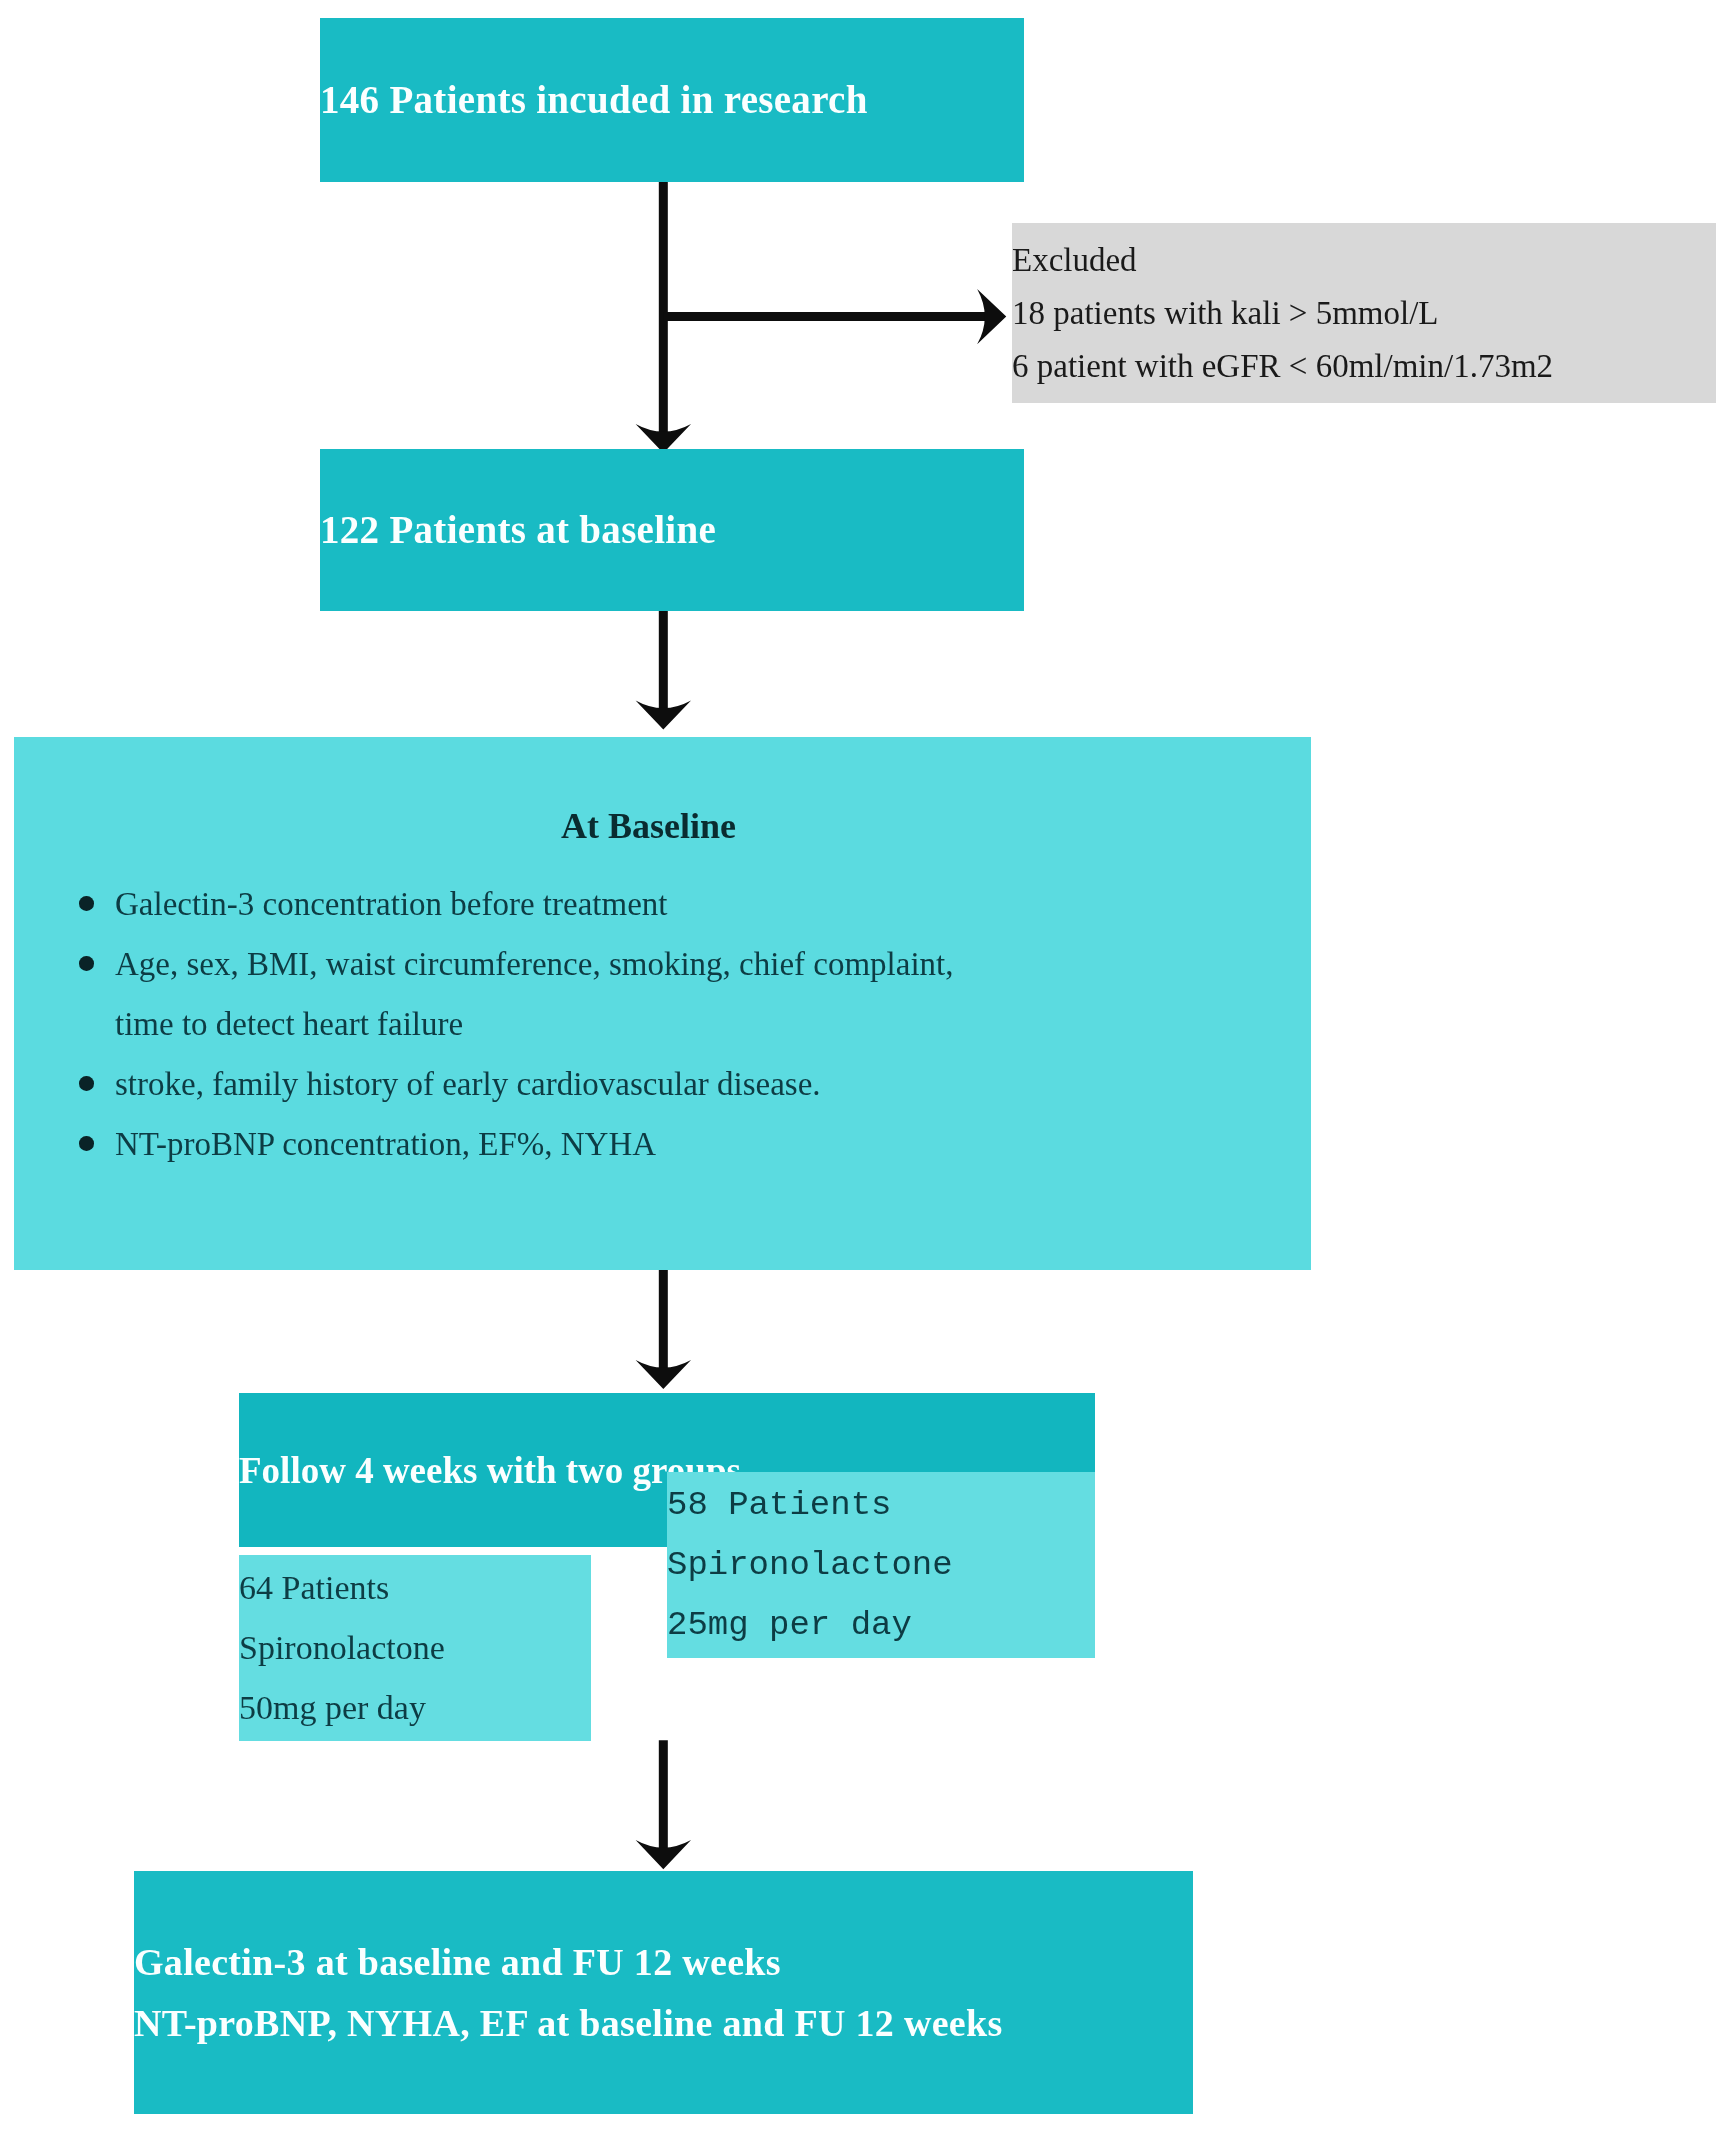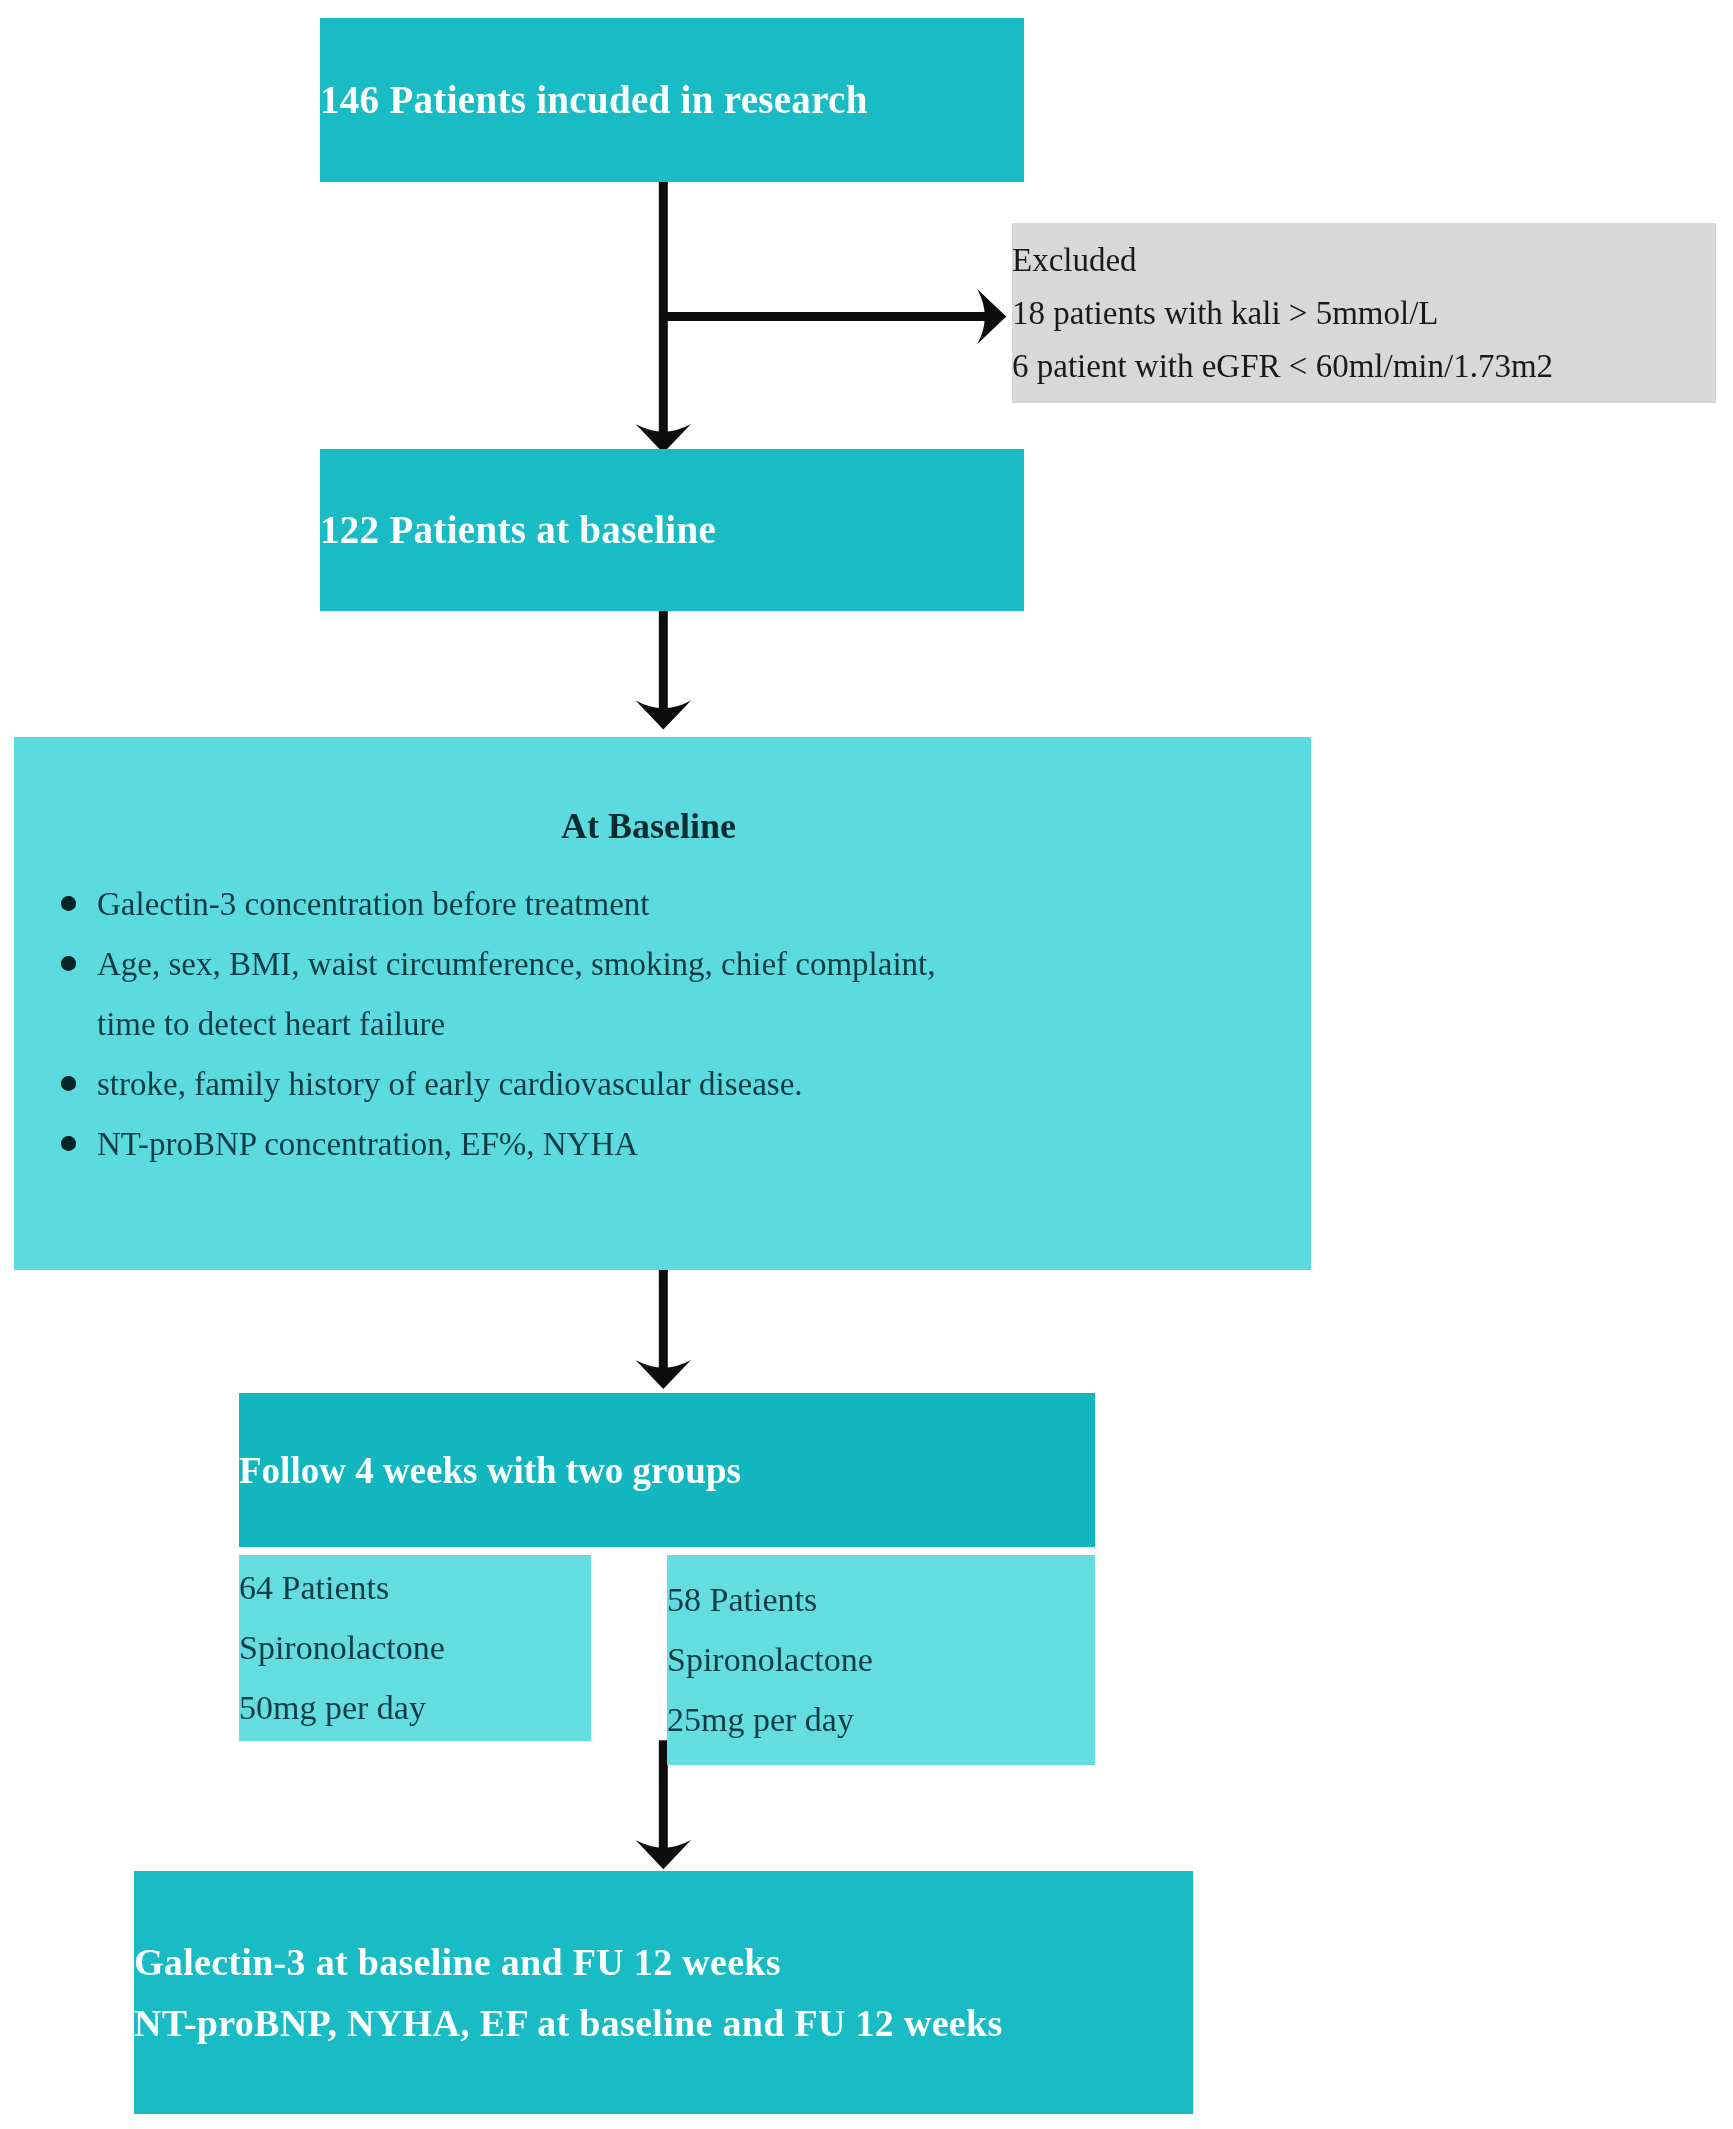--- a/index.html
+++ b/index.html
@@ -26,21 +26,21 @@
   .t-follow{ font-size: 37px; line-height: 47px; }
   .t-group { font-size: 34px; line-height: 60px; }
   .t-out   { font-size: 38px; line-height: 61px; letter-spacing: 0.3px; }
 
   .baseline-box { align-items: stretch; justify-content: flex-start; text-align: left; padding: 68px 28px 0 0; }
   .baseline-title {
     text-align: center; font-weight: bold; color: #0a2c30;
     font-size: 36px; line-height: 42px; margin-bottom: 19.4px;
   }
   .bullets { display: block; }
-  .bullet { position: relative; padding-left: 83px; }
+  .bullet { position: relative; padding-left: 83px; margin-left: 18px; }
   .dot {
     position: absolute; left: 47px; top: 22px;
     width: 14.6px; height: 14.6px; border-radius: 50%; background: #0a2327;
   }
   .b-line { font-size: 33px; line-height: 60px; white-space: nowrap; color: #0d3c44; }
 
   .arrow-layer { position: absolute; left: 0; top: 0; pointer-events: none; }
   .line-el { display: block; white-space: nowrap; }
 </style>
 </head>
@@ -105,21 +105,21 @@
   <div class="box teal-deep t-follow" style="left:239px; top:1393px; width:856px; height:154px;">
     <span class="line-el">Follow 4 weeks with two groups</span>
   </div>
 
   <div class="box teal-sub t-group" style="left:239px; top:1555px; width:352px; height:186px;">
     <span class="line-el">64 Patients</span>
     <span class="line-el">Spironolactone</span>
     <span class="line-el">50mg per day</span>
   </div>
 
-  <div class="box teal-sub t-group" style="left:667px; top:1555px; width:428px; height:210px;">
+  <div class="box teal-sub t-group" style="left:667px; top:1472px; width:428px; height:186px;font-family:Liberation Mono, monospace;">
     <span class="line-el">58 Patients</span>
     <span class="line-el">Spironolactone</span>
     <span class="line-el">25mg per day</span>
   </div>
 
   <div class="box teal-dark t-out" style="left:134px; top:1871px; width:1059px; height:243px;">
     <span class="line-el">Galectin-3 at baseline and FU 12 weeks</span>
     <span class="line-el">NT-proBNP, NYHA, EF at baseline and FU 12 weeks</span>
   </div>
 

